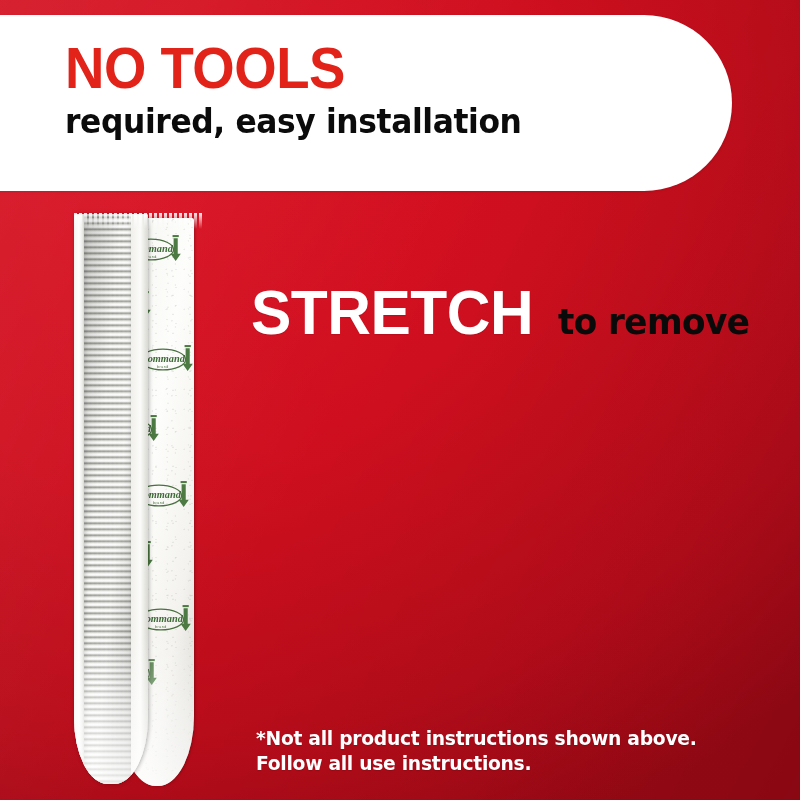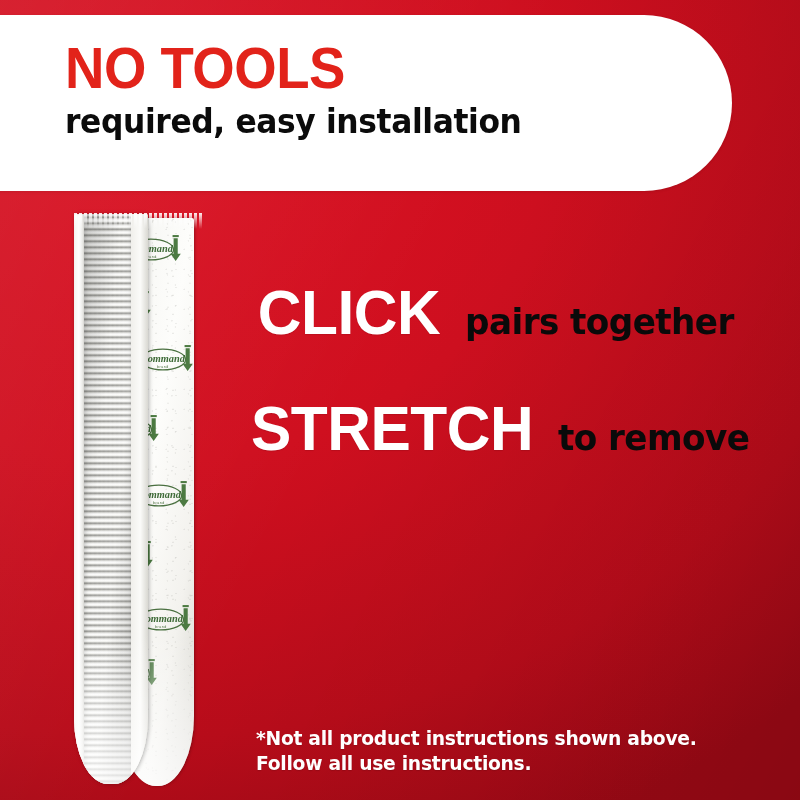--- a/index.html
+++ b/index.html
@@ -413,24 +413,20 @@
       </div>
       <div class="front-right-face"></div>
       <div class="tab-gloss"></div>
     </div>
 
     <div class="top-jag"></div>
   </div>
 
   <div class="steps">
 
-    <div class="step">
-      <span class="step-key">CLICK</span>
-      <span class="step-desc">pairs together</span>
-    </div>
 
 
 
     <div class="step">
       <span class="step-key">STRETCH</span>
       <span class="step-desc">to remove</span>
     </div>
 
   </div>
 

